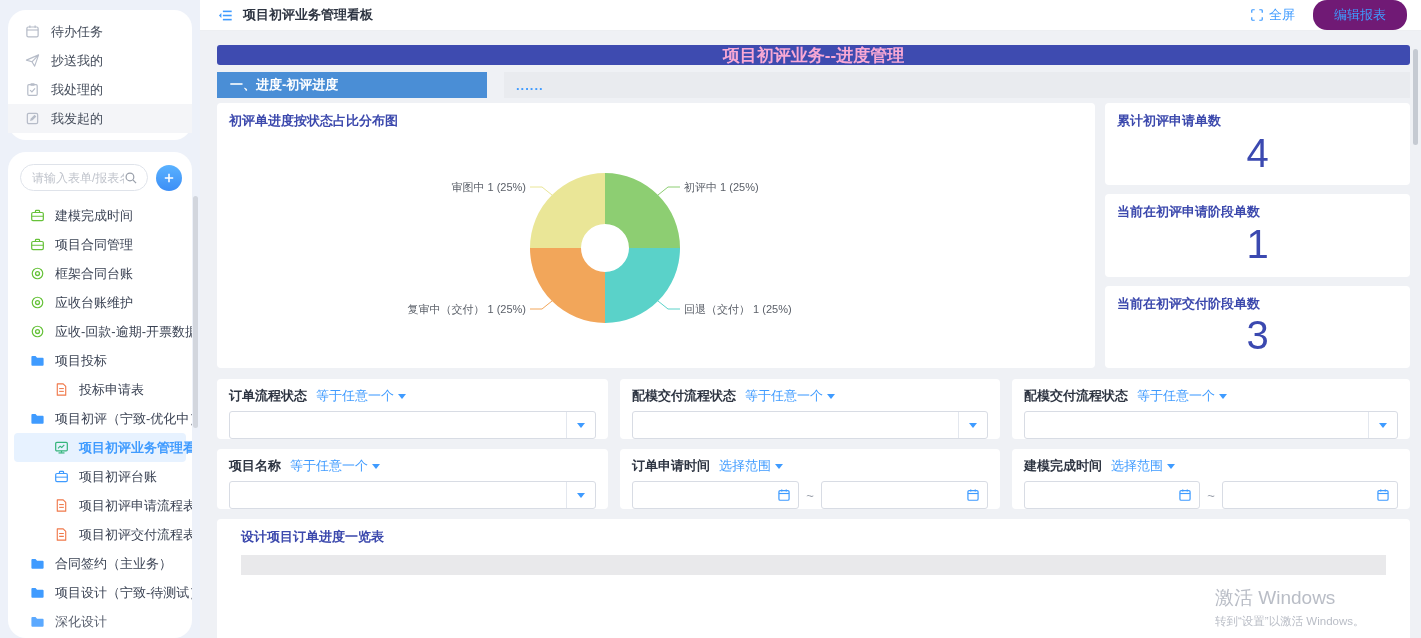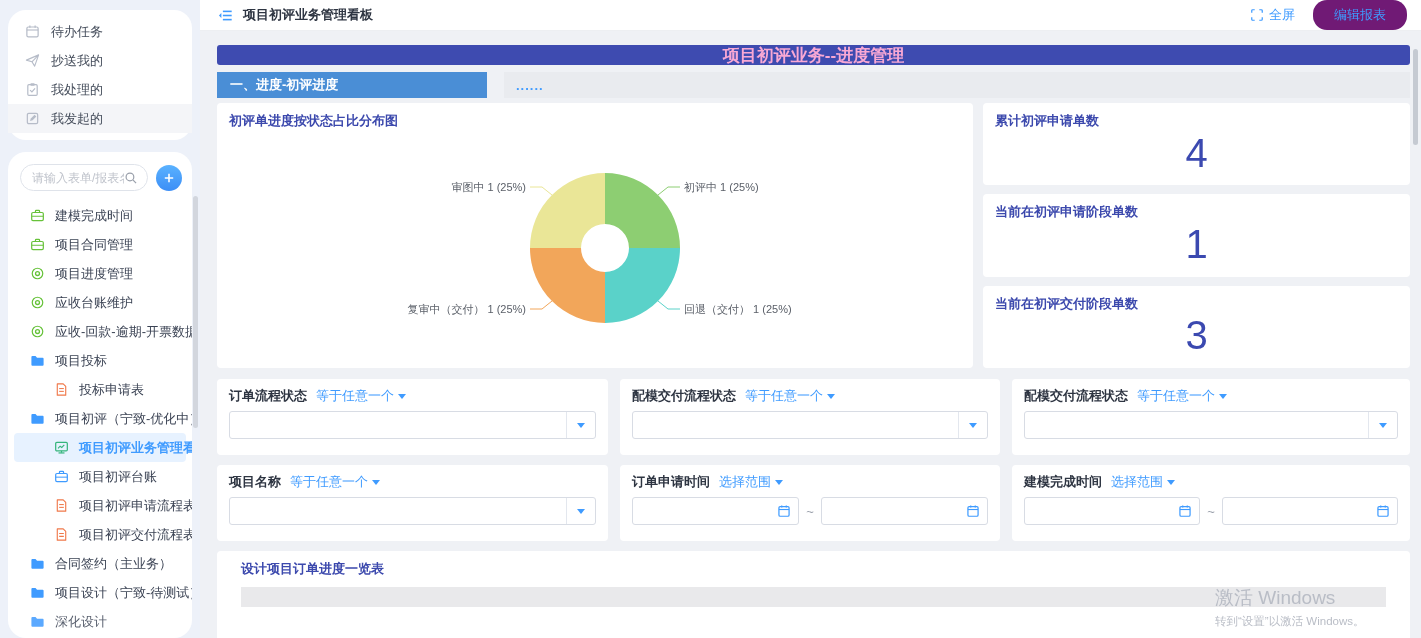--- a/index.html
+++ b/index.html
@@ -46,28 +46,28 @@
 
   .content { flex:1; padding:14px 11px 0 17px; display:flex; flex-direction:column; overflow:hidden; }
   .banner { height:20px; background:#3e4bb0; border-radius:3px; display:flex; align-items:center; justify-content:center; color:#f9a8d4; font-size:17px; font-weight:bold; flex-shrink:0; }
   .tabs { display:flex; gap:17px; margin-top:7px; height:26px; flex-shrink:0; }
   .tab-active { width:270px; background:#4a8ed6; color:#fff; font-weight:bold; display:flex; align-items:center; padding:0 13px; cursor:pointer; }
   .tab-more { flex:1; background:#e9ebef; color:#3f9bff; font-weight:bold; display:flex; align-items:center; padding:0 12px; letter-spacing:1px; cursor:pointer; }
 
   .dash-row { display:flex; gap:10px; margin-top:5px; height:265px; flex-shrink:0; }
   .card { background:#fff; border-radius:4px; }
   .card-title { color:#3c49ad; font-size:13px; font-weight:bold; }
-  .chart-card { width:756px; padding:9px 12px; flex-shrink:0; }
+  .chart-card { width:878px; padding:9px 12px; flex-shrink:0; }
   .stats-col { flex:1; display:flex; flex-direction:column; gap:9px; }
   .stat-card { flex:1; padding:9px 12px; display:flex; flex-direction:column; }
   .stat-value { flex:1; display:flex; align-items:center; justify-content:center; color:#3b49b0; font-size:40px; }
 
   .filters-row { display:grid; grid-template-columns:391px 380px 1fr; gap:12px; margin-top:11px; flex-shrink:0; }
   .filters-row + .filters-row { margin-top:10px; }
-  .filter-card { height:76px; padding:8px 12px;text-align:right; }
+  .filter-card { height:60px; padding:8px 12px;text-align:right; }
   .filter-head { display:flex; align-items:center; gap:9px; }
   .filter-name { color:#2e3542; font-weight:bold; }
   .filter-op { color:#3f9bff; display:flex; align-items:center; gap:4px; cursor:pointer; }
   .filter-body { margin-top:6px; display:flex; align-items:center; gap:7px; }
   .sel { flex:1; height:28px; border:1px solid #d8dce4; border-radius:3px; background:#fff; display:flex; align-items:center; cursor:pointer; }
   .sel-arrow { margin-left:auto; width:29px; height:100%; border-left:1px solid #e3e7ee; display:flex; align-items:center; justify-content:center; color:#3f9bff; }
   .date-inp { flex:1; height:28px; border:1px solid #d8dce4; border-radius:3px; background:#fff; display:flex; align-items:center; justify-content:flex-end; padding:0 7px; cursor:text; }
   .tilde { color:#9aa0ab; }
 
   .table-card { margin-top:10px; flex:1; padding:9px 24px 0; border-radius:4px 4px 0 0; }
@@ -208,21 +208,21 @@
         <div class="menu-item">
           <svg class="ic c-green">
               <use href="#i-brief"></use>
             </svg>
           <span>项目合同管理</span>
         </div>
         <div class="menu-item">
           <svg class="ic c-green">
               <use href="#i-target"></use>
             </svg>
-          <span>项目进度管理</span>
+          <span>框架合同台账</span>
         </div>
         <div class="menu-item">
           <svg class="ic c-green">
               <use href="#i-target"></use>
             </svg>
           <span>应收台账维护</span>
         </div>
         <div class="menu-item">
           <svg class="ic c-green">
               <use href="#i-target"></use>

